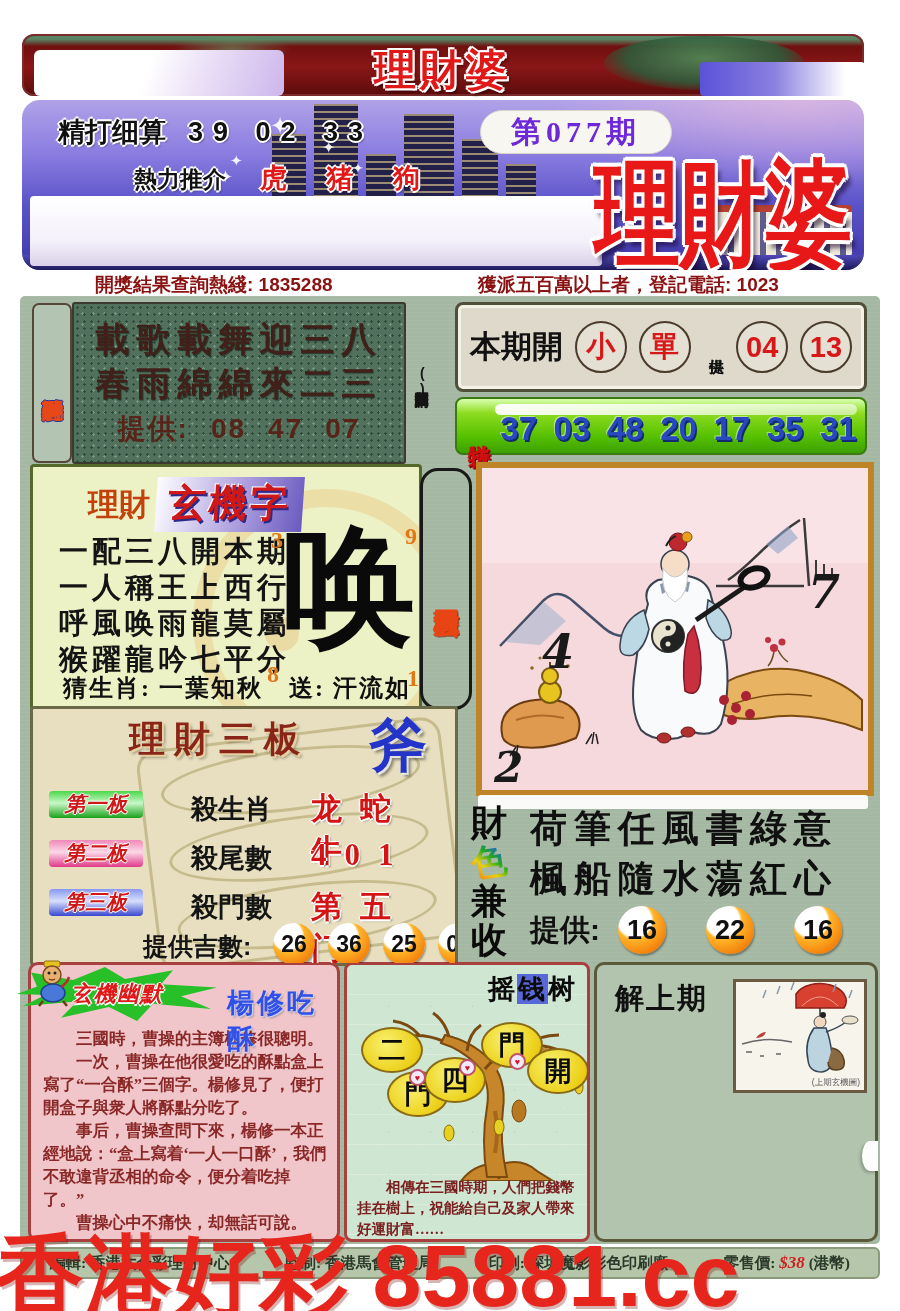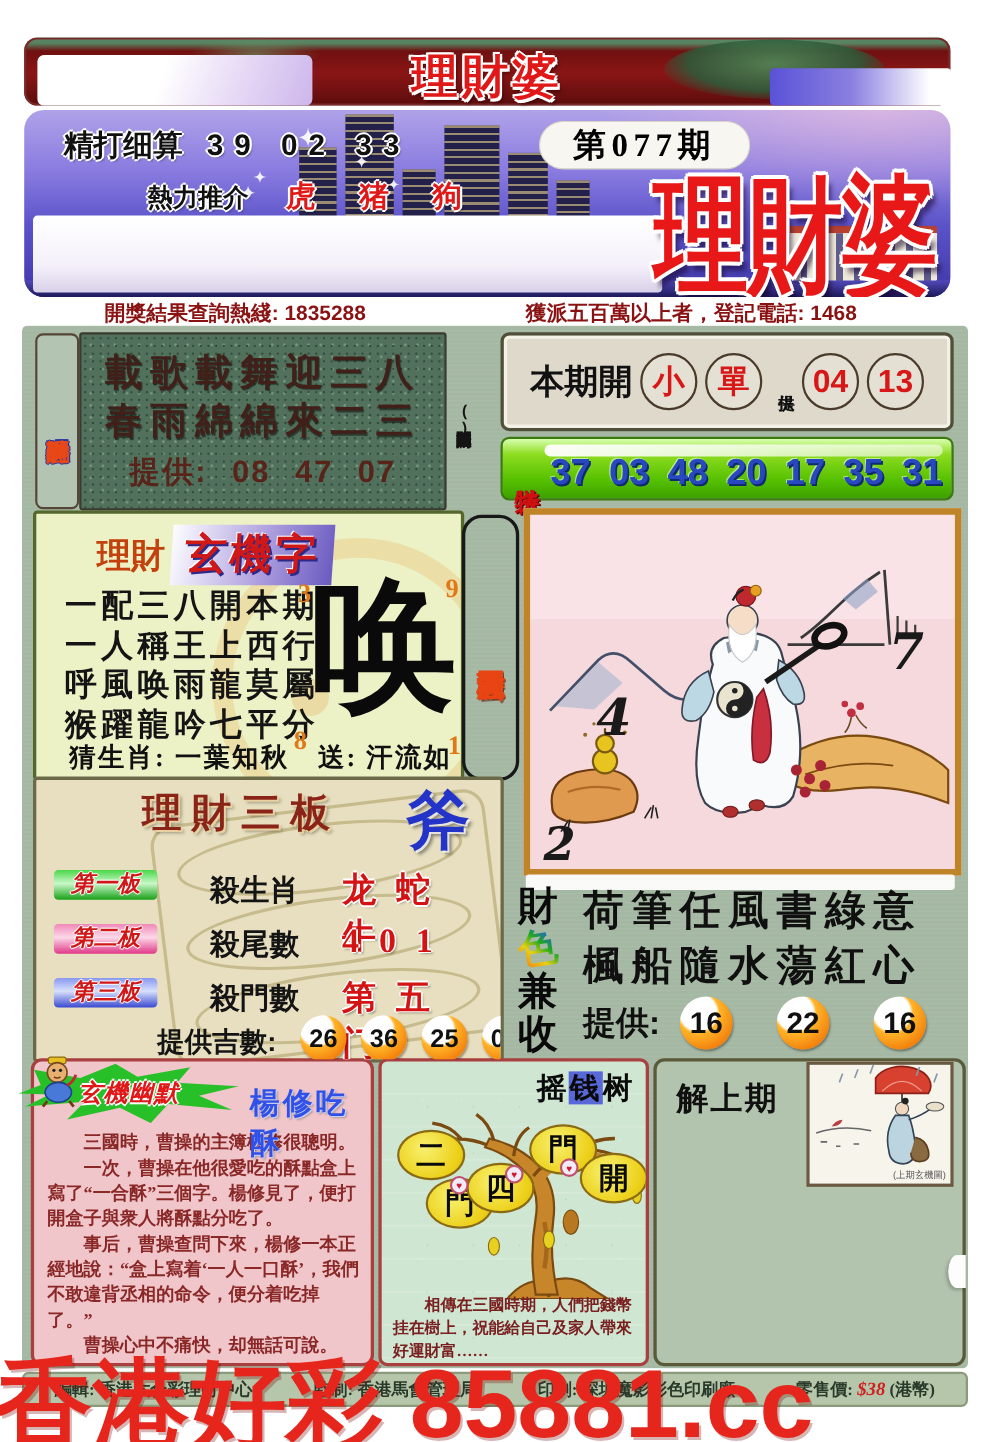--- a/index.html
+++ b/index.html
@@ -39,23 +39,23 @@
     border-top:7px solid #b84030;border-radius:3px;
     background-image:repeating-linear-gradient(90deg,rgba(60,56,120,.8) 0 6px,transparent 6px 16px);}
   .water{position:absolute;left:0;right:0;bottom:0;height:15px;
     background:linear-gradient(180deg,#5048b8,#1e1a5a);}
   .star{position:absolute;color:rgba(255,255,255,.9);font-size:24px;z-index:2;}
   .s1{left:248px;top:12px;} .s2{left:300px;top:38px;font-size:16px;} .s3{left:208px;top:52px;font-size:15px;}
   .s4{left:196px;top:66px;font-size:18px;} .s5{left:330px;top:60px;font-size:14px;}
   .outline-w{text-shadow:-2px 0 #fff,2px 0 #fff,0 -2px #fff,0 2px #fff,-1px -1px #fff,1px 1px #fff,2px 2px 2px rgba(0,0,0,.35);}
   .thrift{position:absolute;left:36px;top:14px;z-index:3;font-weight:900;font-size:27px;color:#101010;}
   .thrift .nums{margin-left:22px;letter-spacing:10px;}
-  .issue-pill{position:absolute;left:468px;top:10px;width:190px;height:42px;border-radius:22px;z-index:3;
+  .issue-pill{position:absolute;left:458px;top:10px;width:190px;height:42px;border-radius:22px;z-index:3;
     background:#f8f6f0;border:1px solid #d8d4c8;display:flex;align-items:center;justify-content:center;
-    font-size:30px;font-weight:700;color:#000000;letter-spacing:5px;}
+    font-size:30px;font-weight:700;color:#6d28d9;letter-spacing:5px;}
   .hot-row{position:absolute;left:112px;top:60px;z-index:3;font-weight:900;}
   .hot-label{font-size:23px;color:#101010;}
   .hot-zodiac{font-size:27px;color:#e01818;margin-left:34px;letter-spacing:16px;}
   .city-redact{position:absolute;left:8px;top:96px;width:572px;height:70px;border-radius:4px;z-index:4;
     background:linear-gradient(180deg,#ffffff 0%,#f4f0fa 65%,#d9d1e9 100%);}
   .city-big-title{position:absolute;right:12px;top:38px;z-index:5;font-size:86px;font-weight:900;
     color:#e81818;letter-spacing:0px;transform:scaleY(1.32);transform-origin:top;
     text-shadow:-3px 0 #fff,3px 0 #fff,0 -3px #fff,0 3px #fff,-2px -2px #fff,2px 2px #fff,-2px 2px #fff,2px -2px #fff,5px 6px 4px rgba(20,0,40,.55);}
 
   
@@ -80,21 +80,21 @@
     text-shadow:1px 1px 1px rgba(0,0,0,.5);}
   .scratch-provide{margin-top:4px;font-size:28px;font-weight:900;color:#58241a;letter-spacing:2px;}
   .scratch-provide b{margin-left:22px;font-weight:900;}
   .scratch-note{position:absolute;left:406px;top:302px;width:32px;height:158px;display:flex;align-items:center;
     justify-content:center;}
   .scratch-note span{font-size:14px;font-weight:700;color:#151515;line-height:1.05;}
 
   
   .open-panel{position:absolute;left:455px;top:302px;width:412px;height:90px;background:#ded9ca;
     border:3px solid #50503a;border-radius:8px;box-shadow:inset 0 0 0 3px #f4f1e6;
-    display:flex;align-items:center;justify-content:space-between;padding:0 24px;box-sizing:border-box;}
+    display:flex;align-items:center;justify-content:space-between;padding:0 12px;box-sizing:border-box;}
   .open-label{font-size:31px;font-weight:700;color:#111;}
   .circ{width:48px;height:48px;border:2.5px solid #4a3a2a;border-radius:50%;display:flex;align-items:center;
     justify-content:center;font-size:29px;font-weight:900;color:#d81818;background:rgba(255,255,255,.18);}
   .provide-mini{width:22px;font-size:15px;font-weight:700;color:#101010;line-height:1.1;}
   .special-bar{position:absolute;left:455px;top:397px;width:412px;height:58px;border-radius:8px;
     border:2px solid #3a7a10;box-sizing:border-box;display:flex;align-items:center;
     background:linear-gradient(180deg,#d8ffb0 0%,#8edc20 26%,#55c000 70%,#3da000 100%);}
   .special-bar::before{content:"";position:absolute;left:38px;right:8px;top:5px;height:11px;border-radius:7px;
     background:linear-gradient(90deg,rgba(255,255,255,.95),rgba(255,255,255,.55));}
   .sp-label{width:30px;margin-left:5px;font-size:23px;font-weight:900;color:#d01010;line-height:1.05;
@@ -214,21 +214,21 @@
     font-size:9px;color:#d01830;box-sizing:border-box;}
   .hc1{left:62px;top:104px;} .hc2{left:112px;top:94px;} .hc3{left:162px;top:88px;}
   .tree-caption{position:absolute;left:10px;right:8px;top:212px;z-index:6;
     font-family:"Liberation Serif","DejaVu Serif",serif;font-size:14.5px;font-weight:700;color:#7a2020;
     line-height:21px;text-indent:2em;}
 
   
   .last-panel{position:absolute;left:594px;top:962px;width:284px;height:280px;background:#b2c4ae;
     border:3px solid #5a5a3a;border-radius:10px;box-sizing:border-box;}
   .last-title{position:absolute;left:18px;top:14px;font-size:29px;font-weight:900;color:#101010;letter-spacing:2px;}
-  .last-pic{position:absolute;right:8px;top:0;width:134px;height:114px;background:#f7f4ec;
+  .last-pic{position:absolute;right:8px;top:14px;width:134px;height:114px;background:#f7f4ec;
     border:3px solid #6a5a42;box-sizing:border-box;}
   .last-pic-caption{position:absolute;right:4px;bottom:1px;font-size:8.5px;color:#555;}
   .page-curl{position:absolute;right:-3px;top:176px;width:16px;height:30px;background:#fdfdfd;
     border-radius:60% 0 0 60%;box-shadow:-2px 2px 3px rgba(0,0,0,.2);}
 
   
   .footer-bar{position:absolute;left:20px;top:1247px;width:860px;height:32px;background:#b5c6aa;
     border:2px solid #8a9a7a;border-radius:6px;box-sizing:border-box;display:flex;align-items:center;
     justify-content:space-between;padding:0 28px;z-index:10;}
   .footer-bar span{font-family:"Liberation Serif","DejaVu Serif",serif;font-size:15.5px;font-weight:700;
@@ -270,21 +270,21 @@
     </div>
     <div class="issue-pill serif">第077期</div>
     <div class="hot-row">
       <span class="hot-label outline-w">熱力推介</span><span class="hot-zodiac outline-w">虎 猪 狗</span>
     </div>
     <div class="city-redact"></div>
     <div class="city-big-title serif">理財婆</div>
   </div>
 
   <div class="hotline hl-left">開獎結果查詢熱綫:  1835288</div>
-  <div class="hotline hl-right">獲派五百萬以上者，登記電話:  1468</div>
+  <div class="hotline hl-right">獲派五百萬以上者，登記電話:  1023</div>
 
   <div class="sheet"></div>
 
   <div class="poem-side">
     <span class="vert serif">理財特碼詩</span>
   </div>
   <div class="scratch">
     <div class="scratch-line serif">載歌載舞迎三八</div>
     <div class="scratch-line serif">春雨綿綿來二三</div>
     <div class="scratch-provide">

